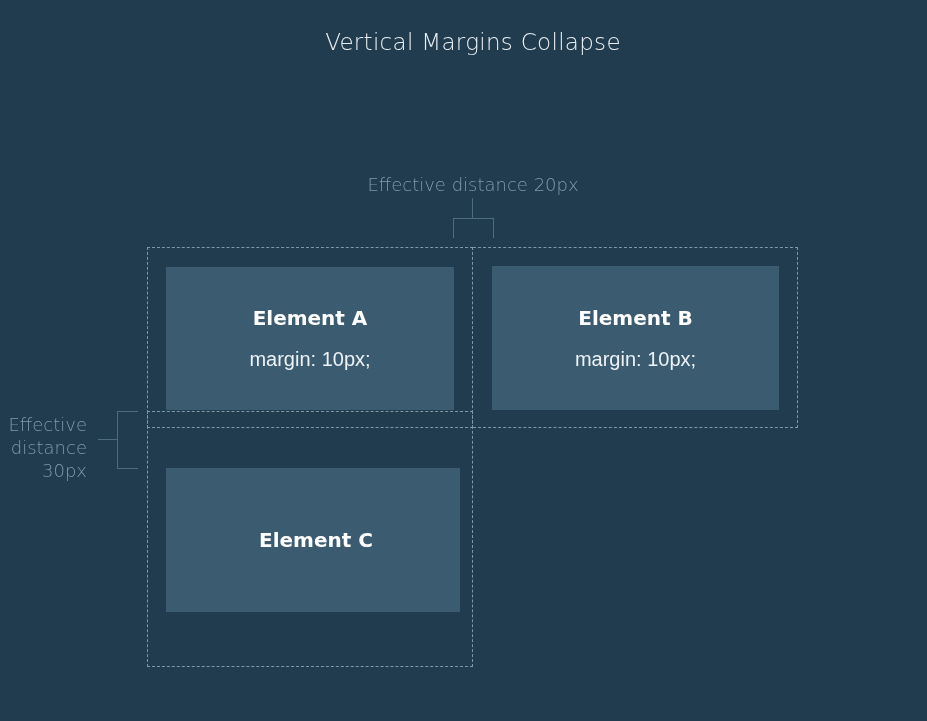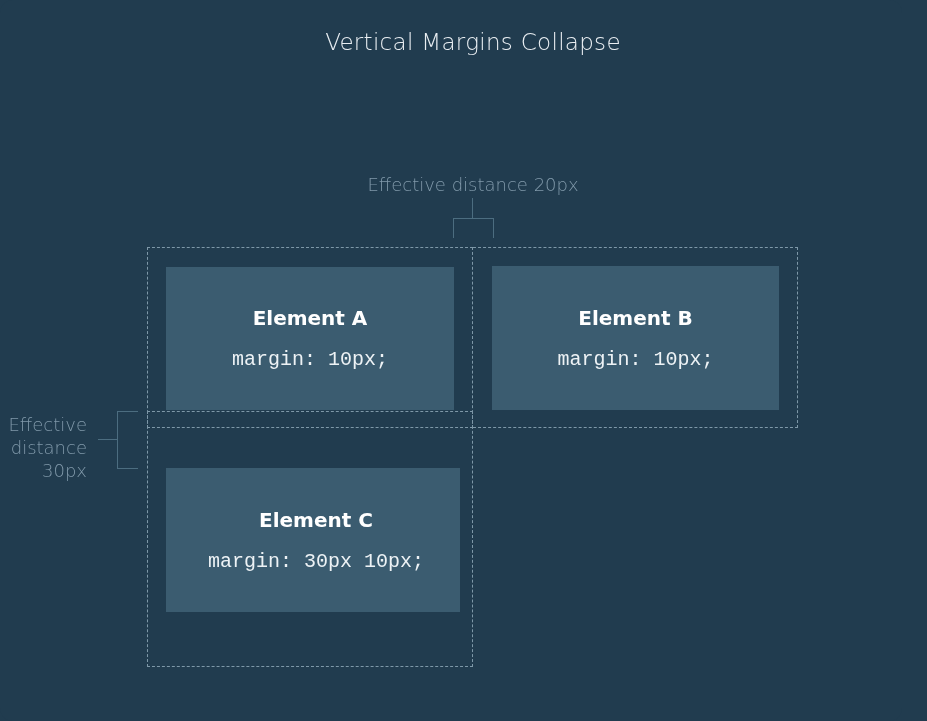--- a/index.html
+++ b/index.html
@@ -67,21 +67,21 @@
     align-items: center;
     justify-content: center;
     gap: 18px;
   }
   .element-name {
     font-size: 20px;
     font-weight: bold;
     color: #FFFFFF;
   }
   .element-code {
-    font-family: Liberation Mono, monospace;
+    font-family: Liberation Sans, sans-serif;
     font-size: 20px;
     color: #EDF2F5;
     white-space: pre;
   }
 </style>
 </head>
 <body>
 
 <div class="canvas">
 
@@ -118,16 +118,15 @@
     <div class="element-code">margin: 10px;</div>
   </div>
 
   <div class="element-box" style="left:492px; top:266px; width:287px; height:144px;">
     <div class="element-name">Element B</div>
     <div class="element-code">margin: 10px;</div>
   </div>
 
   <div class="element-box" style="left:166px; top:468px; width:288px; height:144px;padding-left:6px;">
     <div class="element-name">Element C</div>
-    <div class="element-code">margin: 30px 10px;</div>
   </div>
 
 </div>
 
 </body></html>

